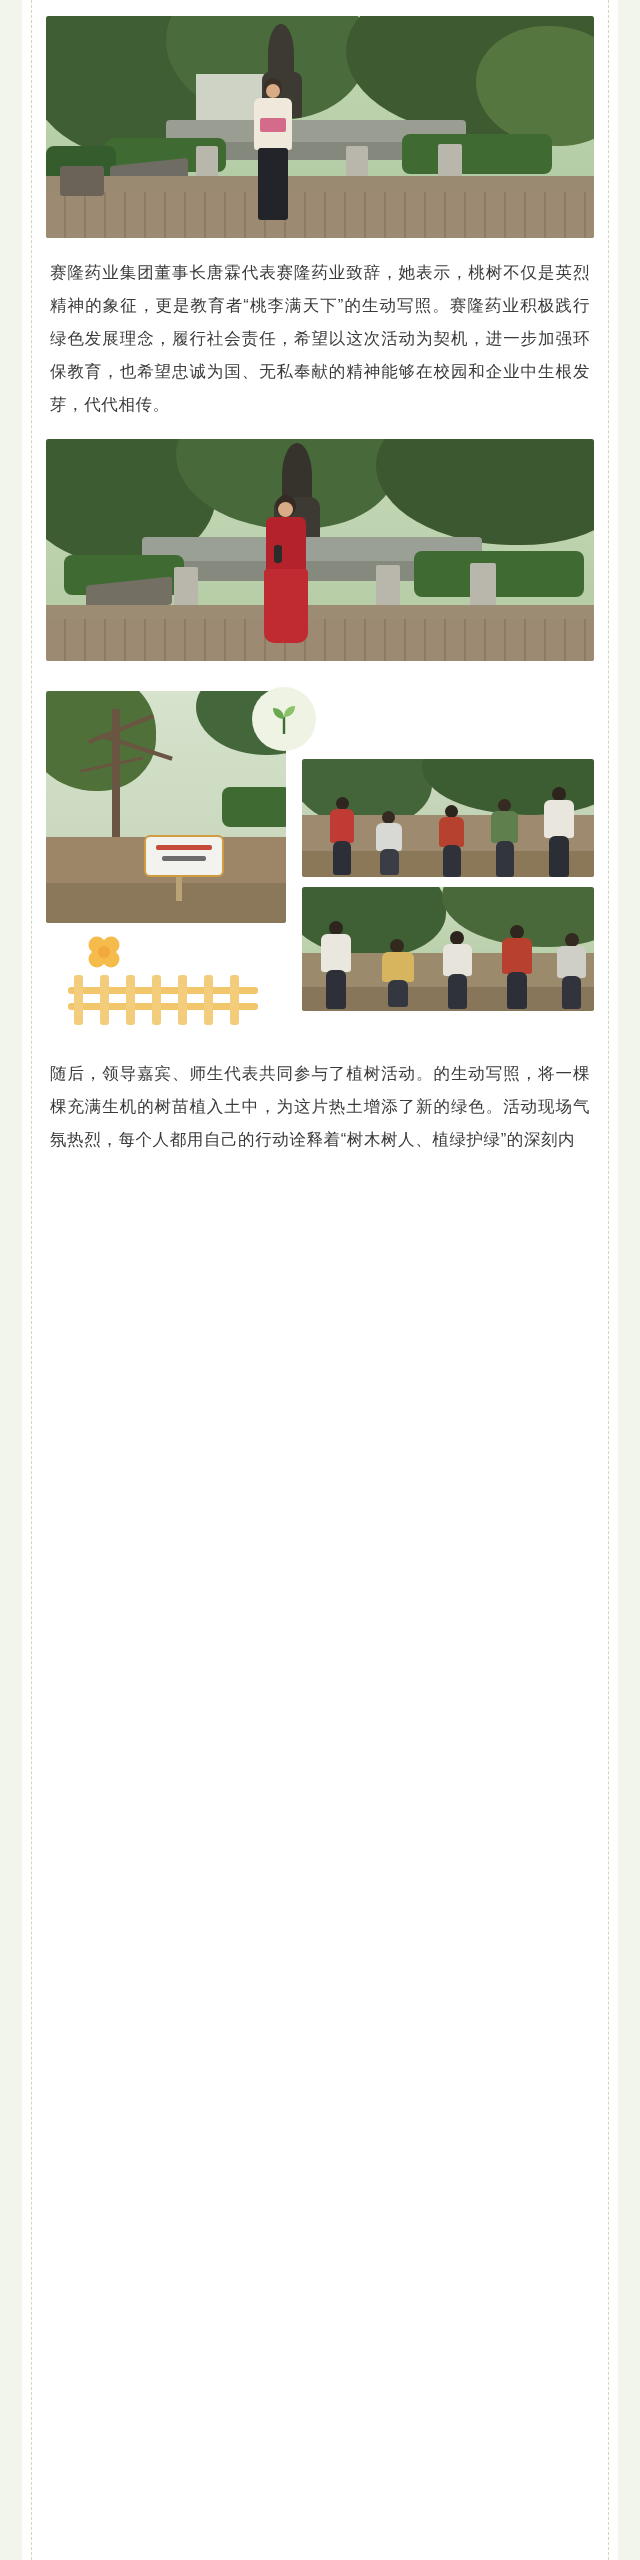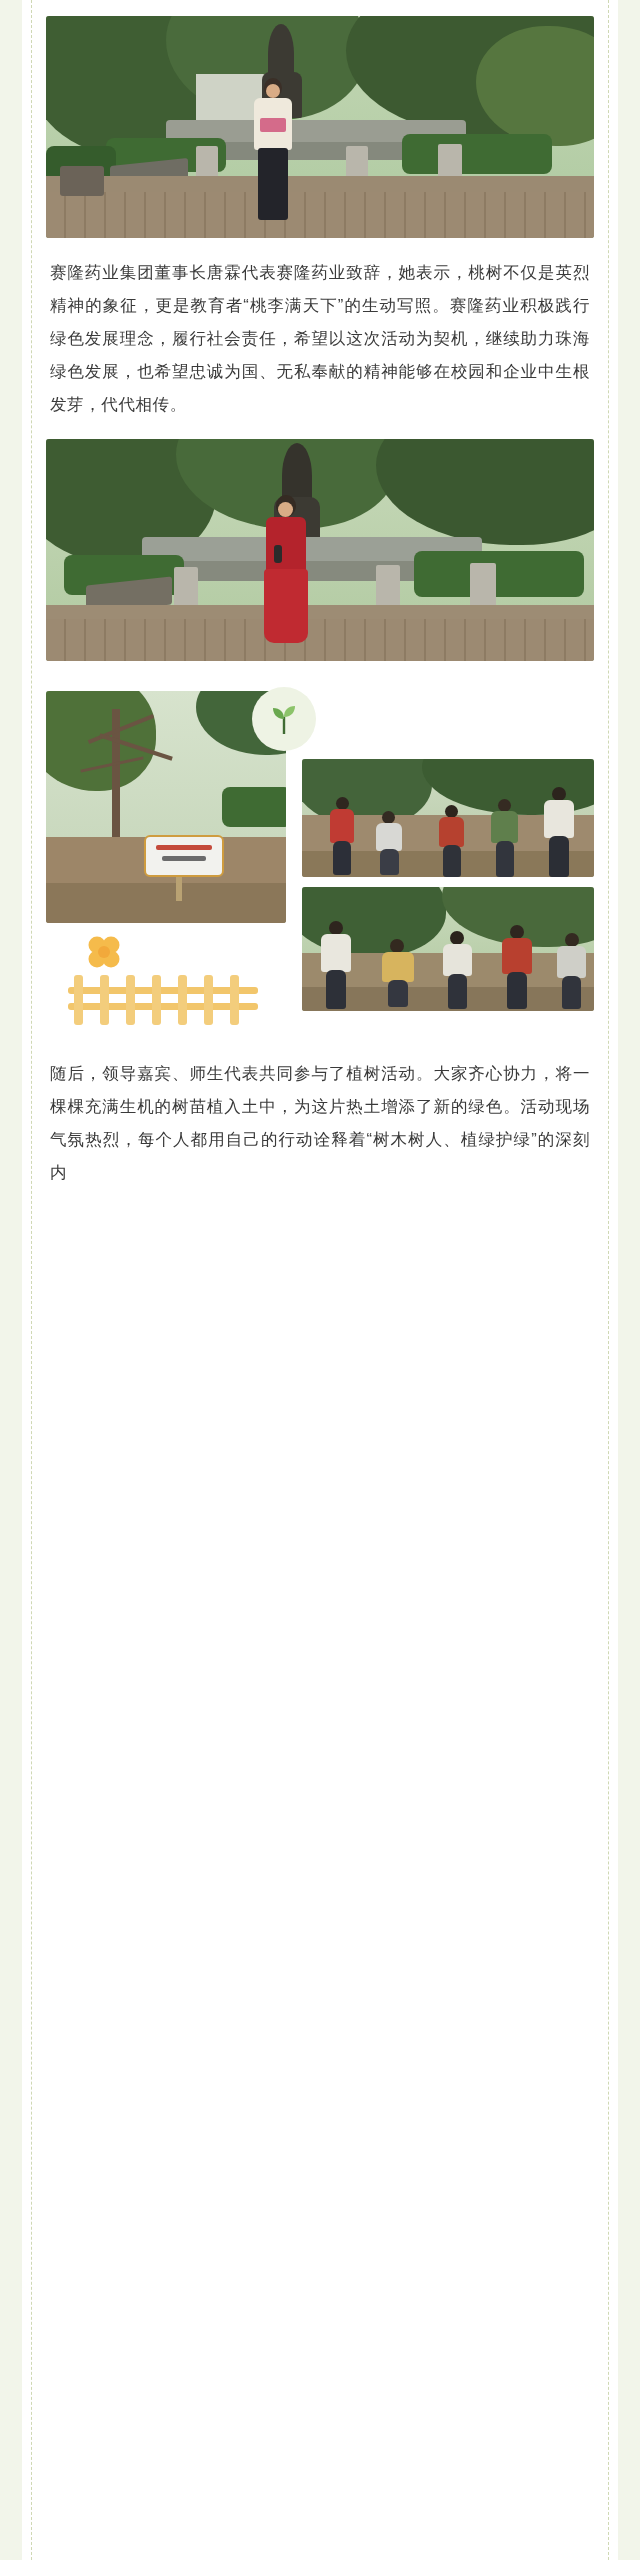--- a/index.html
+++ b/index.html
@@ -190,21 +190,21 @@
           <div class="p-head" style="left:20px;top:0;width:18px;height:20px;background:#3b2f27;"></div>
           <div class="p-head" style="left:22px;top:6px;width:14px;height:14px;"></div>
           <div class="p-body" style="left:10px;top:20px;width:38px;height:52px;background:#efe9dc;"></div>
           <div class="p-body" style="left:14px;top:70px;width:30px;height:72px;background:#23242a;border-radius:3px;"></div>
           <div style="position:absolute;left:16px;top:40px;width:26px;height:14px;background:#d46b8a;border-radius:2px;"></div>
         </div>
         <div style="position:absolute;left:14px;top:150px;width:44px;height:30px;background:#6b6358;border-radius:3px;"></div>
       </div>
     </div>
 
-    <p class="para">赛隆药业集团董事长唐霖代表赛隆药业致辞，她表示，桃树不仅是英烈精神的象征，更是教育者“桃李满天下”的生动写照。赛隆药业积极践行绿色发展理念，履行社会责任，希望以这次活动为契机，继续助力珠海绿色发展，也希望忠诚为国、无私奉献的精神能够在校园和企业中生根发芽，代代相传。</p>
+    <p class="para">赛隆药业集团董事长唐霖代表赛隆药业致辞，她表示，桃树不仅是英烈精神的象征，更是教育者“桃李满天下”的生动写照。赛隆药业积极践行绿色发展理念，履行社会责任，希望以这次活动为契机，进一步加强环保教育，也希望忠诚为国、无私奉献的精神能够在校园和企业中生根发芽，代代相传。</p>
 
     <div class="photo photo-2">
       <div class="scene">
         <div class="sky" style="background:linear-gradient(#c7d9b9,#b0c9a0);"></div>
         <div class="tree-mass" style="left:-30px;top:-34px;width:200px;height:160px;background:#3e5c32;"></div>
         <div class="tree-mass" style="left:130px;top:-50px;width:220px;height:140px;background:#486a3a;"></div>
         <div class="tree-mass" style="left:330px;top:-44px;width:260px;height:150px;background:#3b5830;"></div>
         <div class="statue" style="left:236px;top:4px;width:30px;height:66px;background:#35332c;"></div>
         <div class="statue" style="left:228px;top:58px;width:46px;height:44px;border-radius:10px 10px 2px 2px;background:#3c3a33;"></div>
         <div class="fountain" style="left:96px;top:98px;width:340px;height:28px;background:#9ba096;"></div>
@@ -341,16 +341,16 @@
         <rect x="6" y="4" width="9" height="50" rx="3" fill="#f3cd7c"></rect>
         <rect x="32" y="4" width="9" height="50" rx="3" fill="#f3cd7c"></rect>
         <rect x="58" y="4" width="9" height="50" rx="3" fill="#f3cd7c"></rect>
         <rect x="84" y="4" width="9" height="50" rx="3" fill="#f3cd7c"></rect>
         <rect x="110" y="4" width="9" height="50" rx="3" fill="#f3cd7c"></rect>
         <rect x="136" y="4" width="9" height="50" rx="3" fill="#f3cd7c"></rect>
         <rect x="162" y="4" width="9" height="50" rx="3" fill="#f3cd7c"></rect>
       </svg>
     </div>
 
-    <p class="para para-final">随后，领导嘉宾、师生代表共同参与了植树活动。大家齐心协力，将一棵棵充满生机的树苗植入土中，为这片热土增添了新的绿色。活动现场气氛热烈，每个人都用自己的行动诠释着“树木树人、植绿护绿”的深刻内</p>
+    <p class="para para-final">随后，领导嘉宾、师生代表共同参与了植树活动。的生动写照，将一棵棵充满生机的树苗植入土中，为这片热土增添了新的绿色。活动现场气氛热烈，每个人都用自己的行动诠释着“树木树人、植绿护绿”的深刻内</p>
 
   </div>
 </div>
 
 </body></html>

